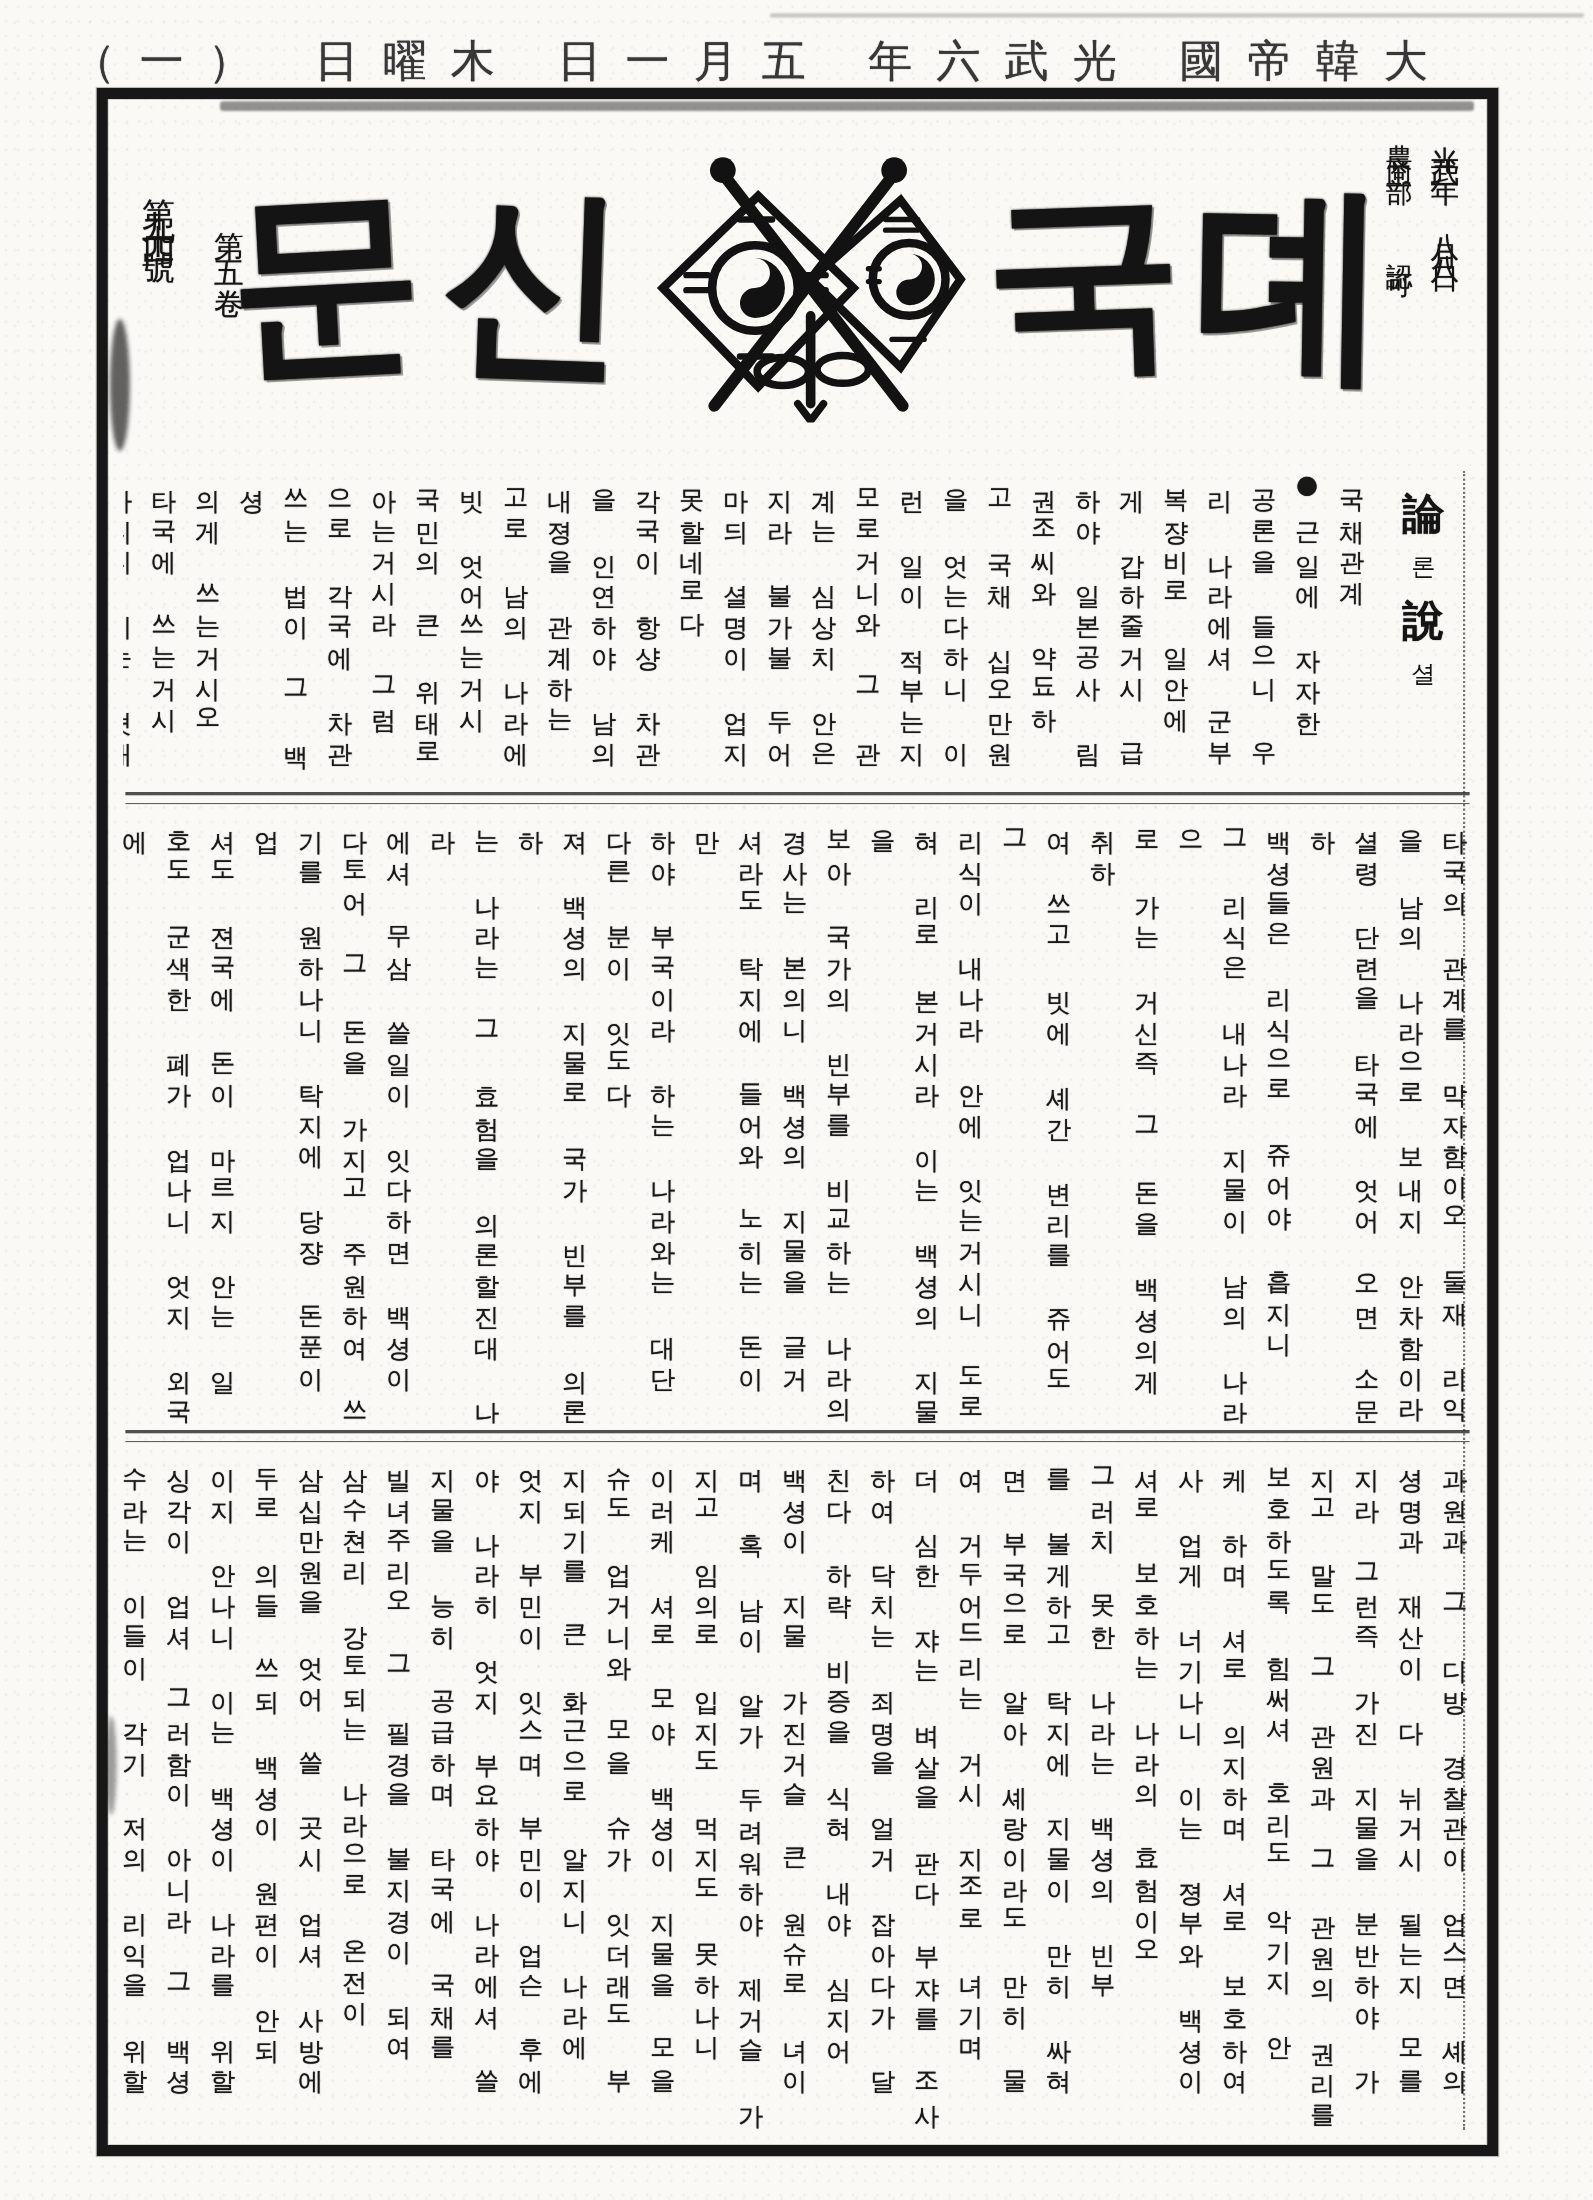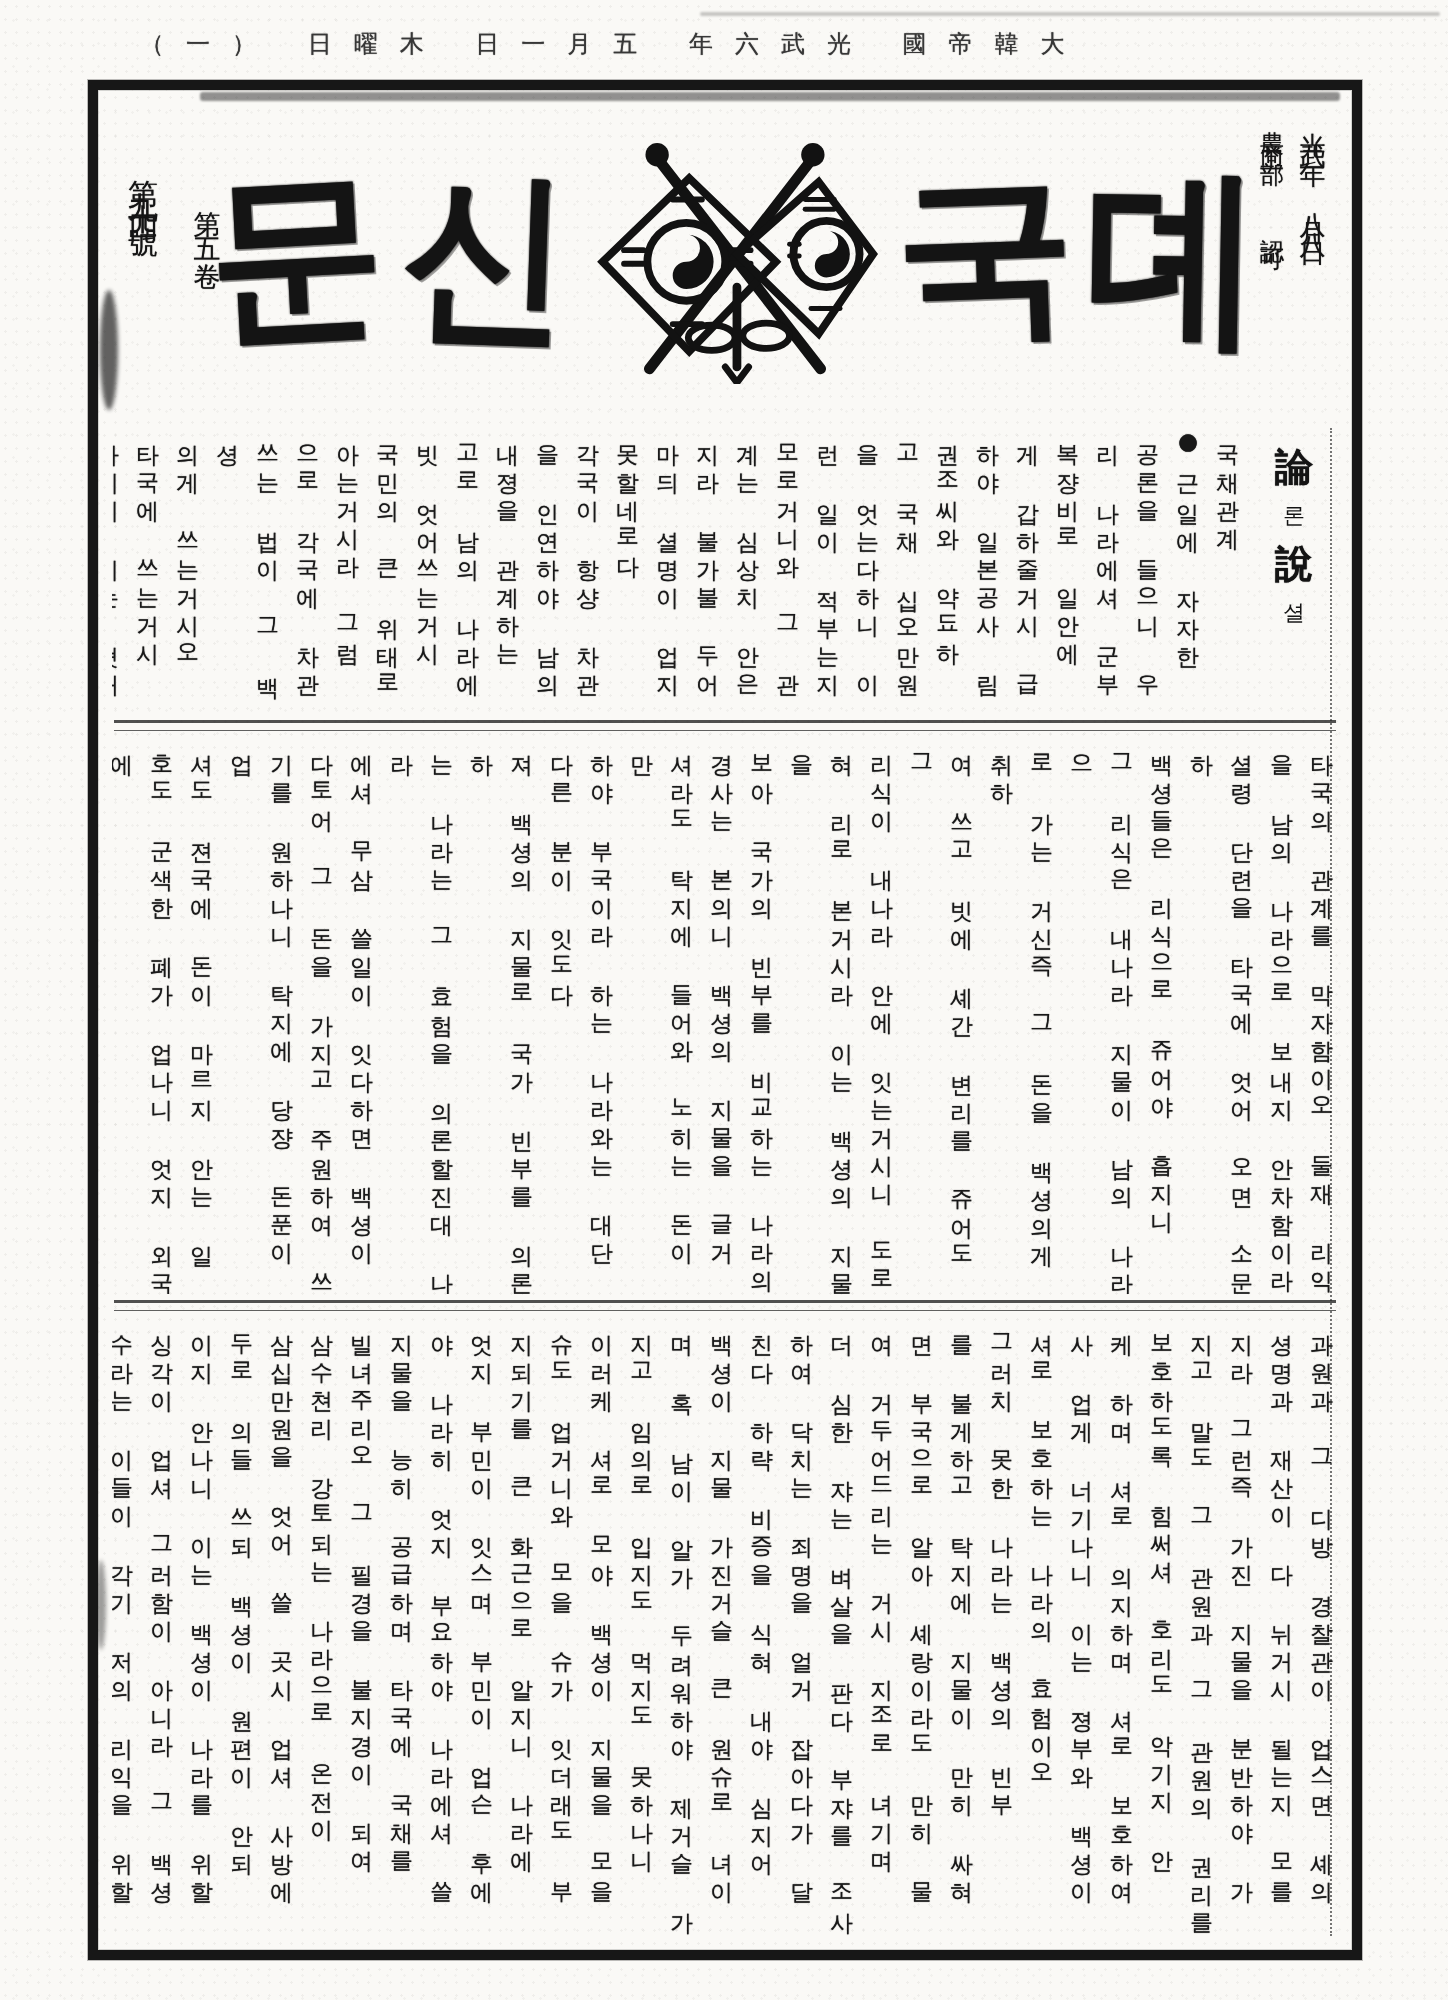--- a/index.html
+++ b/index.html
@@ -14,21 +14,21 @@
     font-family:"DejaVu Serif","Liberation Serif",serif;
     color:#141414;
   }
   
   .streak{position:absolute;background:#2a2a2a;opacity:.55;border-radius:3px;filter:blur(1px);}
   .smudge{position:absolute;background:#111;border-radius:50%;filter:blur(2px);}
 
   
   .dateline{
     position:absolute;left:140px;top:28px;width:1180px;height:52px;
-    font-size:24px;letter-spacing:22px;white-space:nowrap;
+    font-size:40px;letter-spacing:22px;white-space:nowrap;
     direction:rtl;unicode-bidi:bidi-override;text-align:left;
     color:#1d1d1d;text-shadow:0 0 1px #1d1d1d;opacity:.88;
   }
 
   
   .frame{
     position:absolute;left:88px;top:80px;width:1274px;height:1880px;
     border:10px solid #171717;box-sizing:border-box;
     box-shadow:0 0 0 1px rgba(0,0,0,.25), inset 0 0 0 1px rgba(0,0,0,.15);
   }

